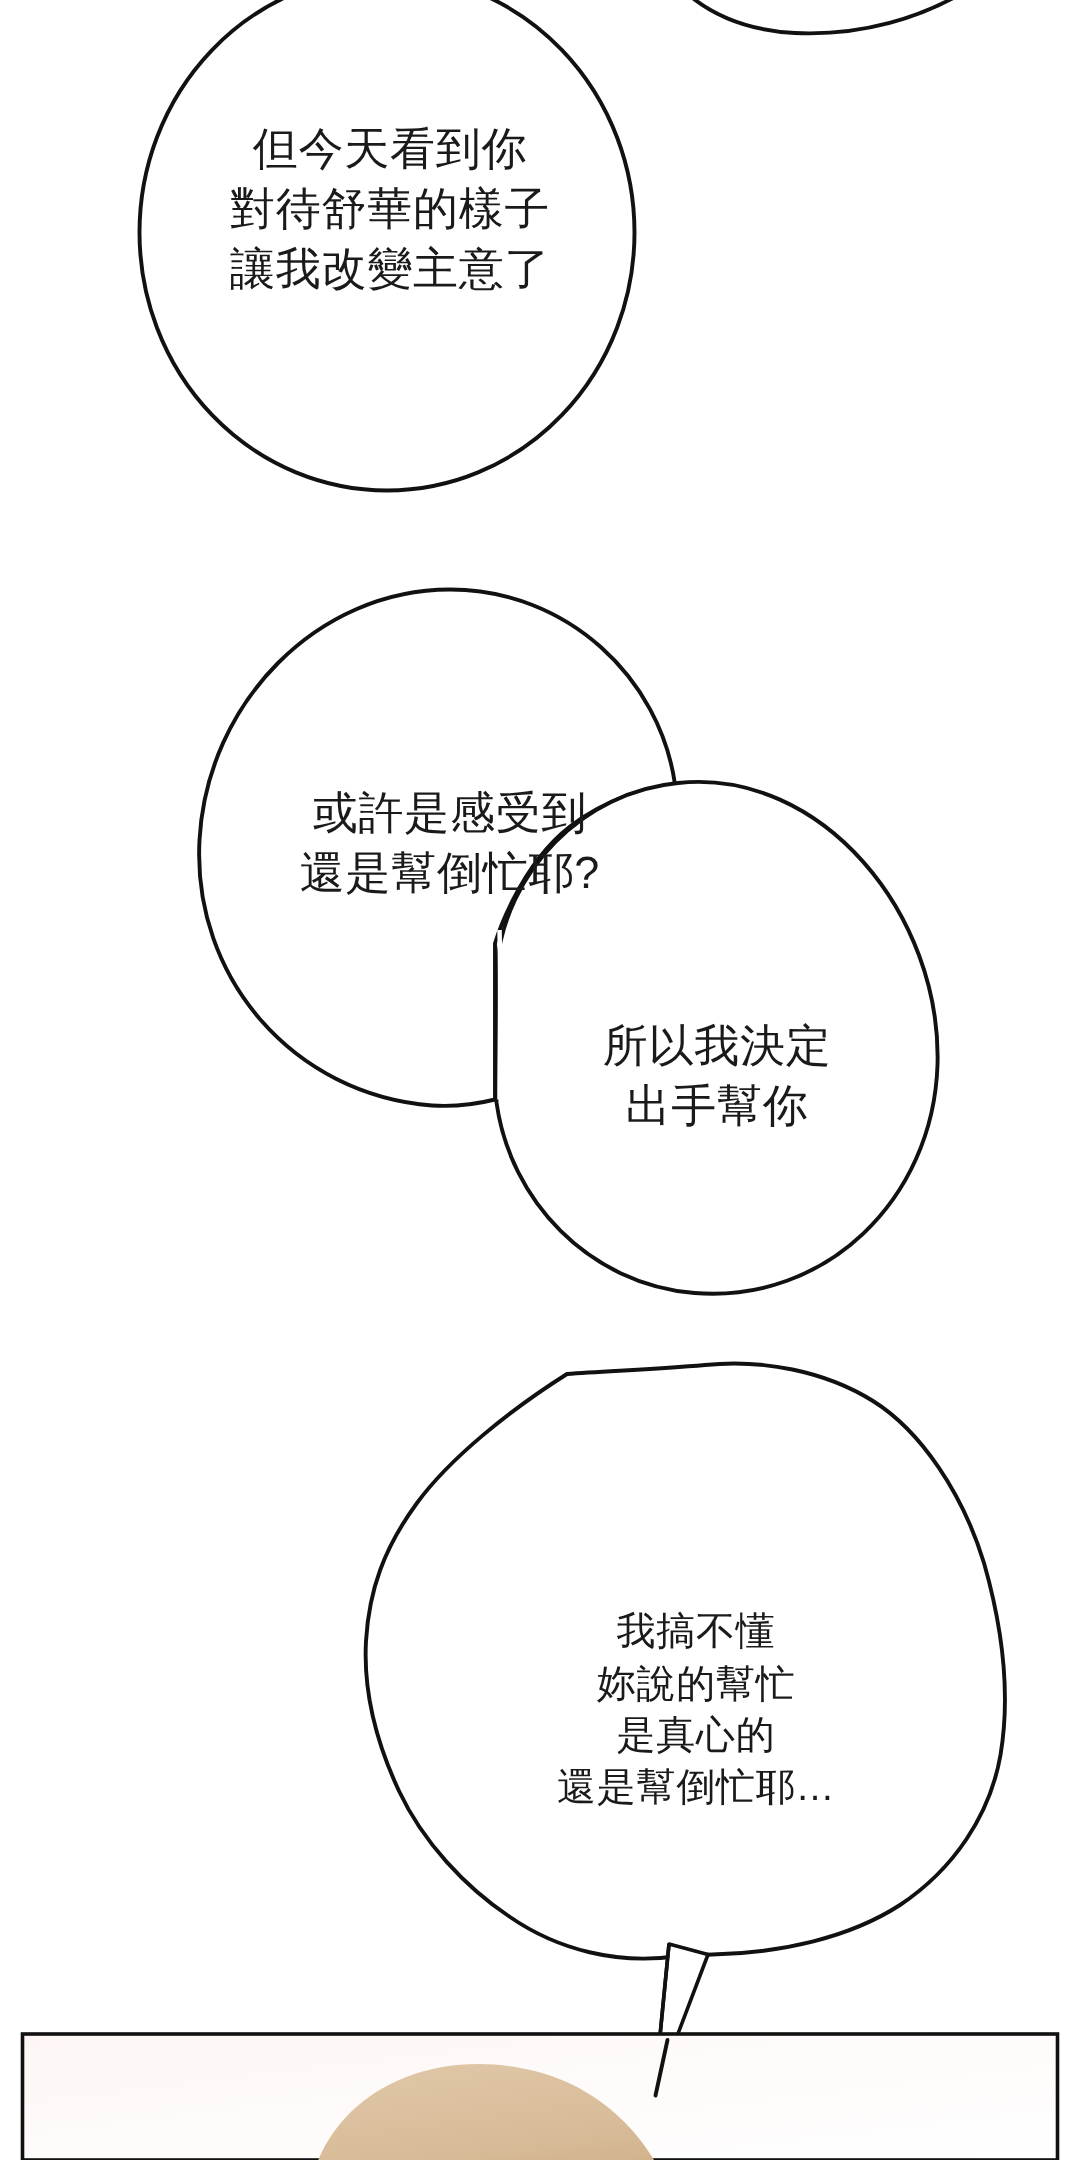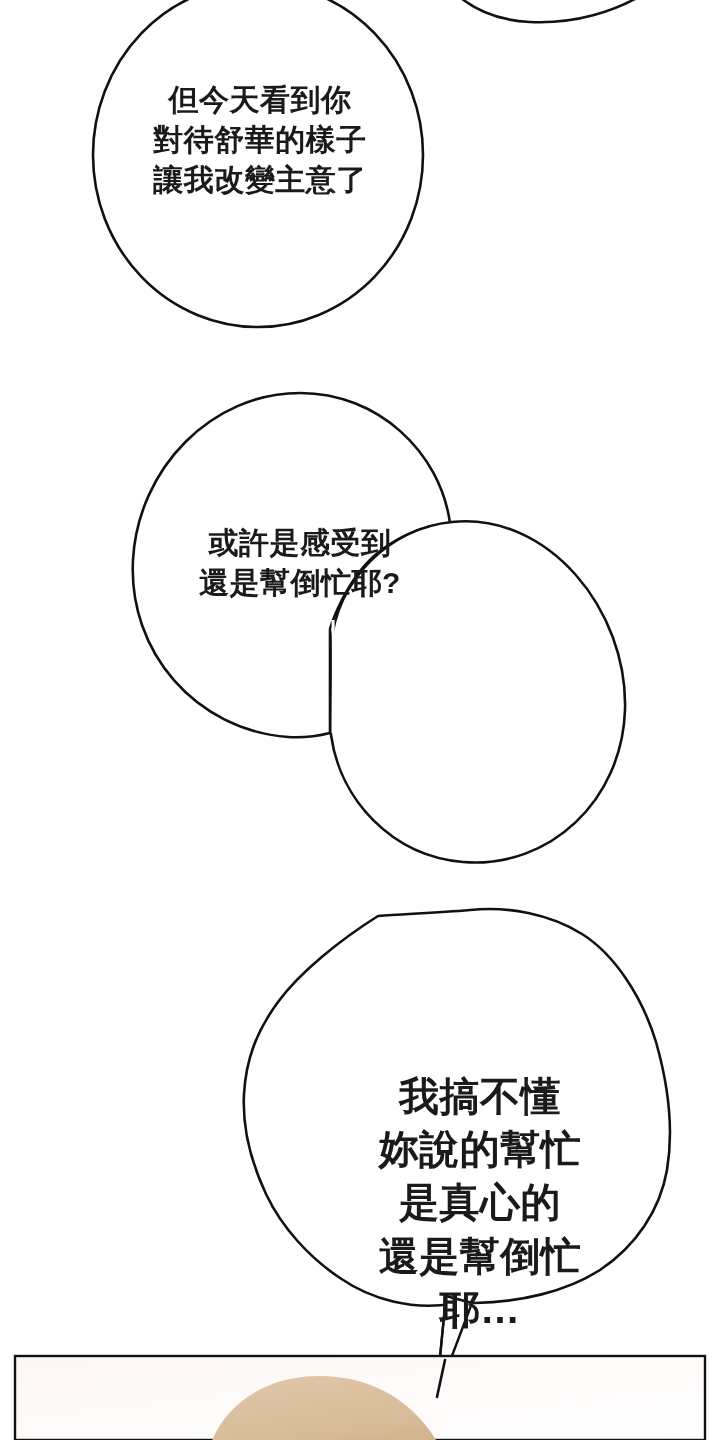--- a/index.html
+++ b/index.html
@@ -21,21 +21,21 @@
     top: 0;
     width: 720px;
     height: 1440px;
     display: block;
   }
   .bubble-text {
     position: absolute;
     text-align: center;
     color: #1a1a1a;
     font-family: "Liberation Sans", "DejaVu Sans", sans-serif;
-    font-weight: 700;
+    font-weight: 400;
     line-height: 1.33;
     white-space: pre-line;
     letter-spacing: 0.5px;
     -webkit-font-smoothing: antialiased;
     pointer-events: none;
   }
   #bubble1-text {
     left: 110px;
     top: 80px;
     width: 300px;
@@ -47,24 +47,24 @@
     width: 300px;
     font-size: 30px;
   }
   #bubble3-text {
     left: 363px;
     top: 678px;
     width: 230px;
     font-size: 30px;
   }
   #bubble4-text {
-    left: 340px;
+    left: 324px;
     top: 1070px;
     width: 280px;
-    font-size: 40px;
+    font-size: 26px;
     text-align: center;
   }
 </style>
 </head>
 <body>
 
 <div id="page">
 
   <svg id="webtoon-svg" viewBox="0 0 720 1440" xmlns="http://www.w3.org/2000/svg">
 
@@ -160,19 +160,21 @@
 
   </svg>
 
   <div id="bubble1-text" class="bubble-text">但今天看到你
 對待舒華的樣子
 讓我改變主意了</div>
 
   <div id="bubble2-text" class="bubble-text">或許是感受到
 還是幫倒忙耶?</div>
 
+  <div id="bubble3-text" class="bubble-text">所以我決定
+出手幫你</div>
 
   <div id="bubble4-text" class="bubble-text">我搞不懂
 妳說的幫忙
 是真心的
 還是幫倒忙耶…</div>
 
 </div>
 
 </body></html>

